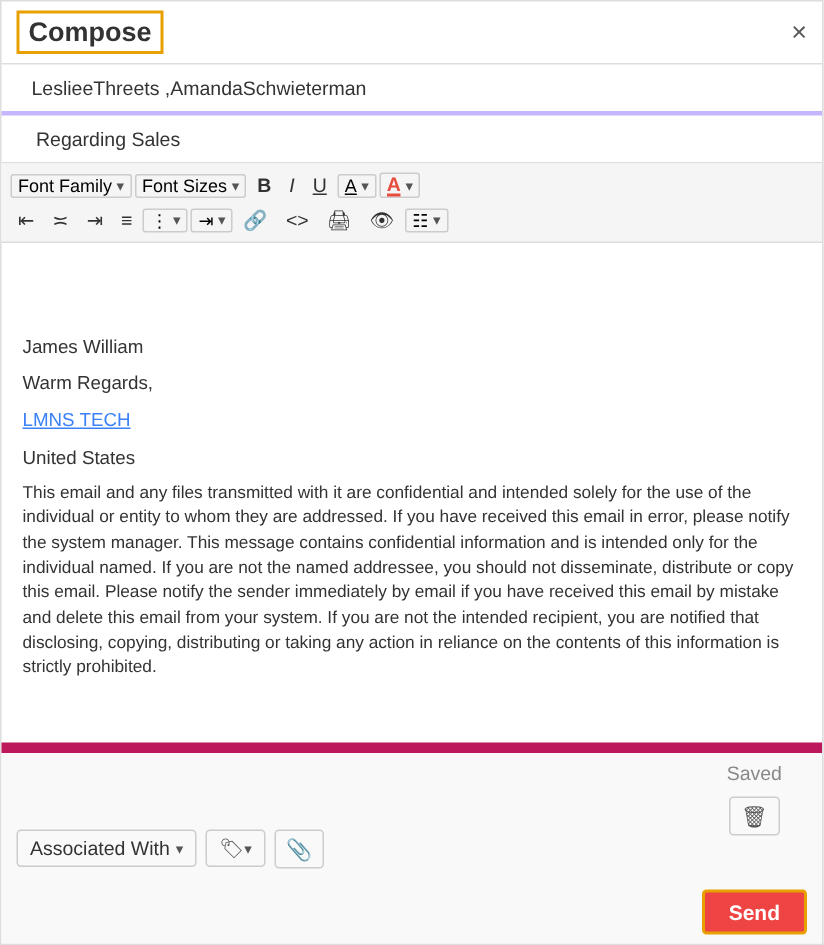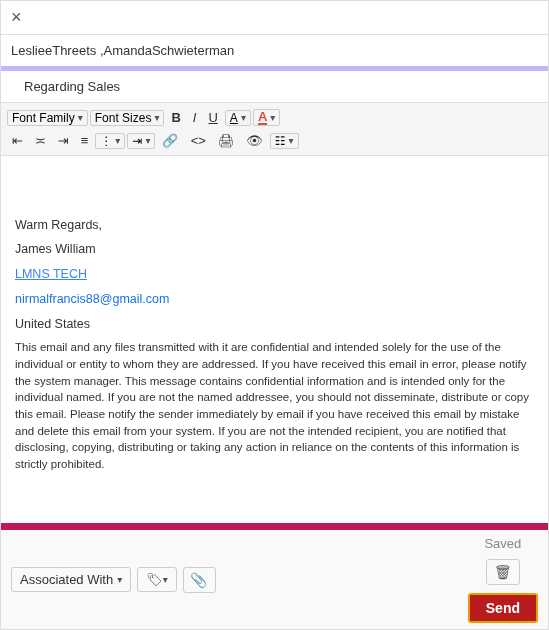--- a/index.html
+++ b/index.html
@@ -27,22 +27,22 @@
       padding: 2px 6px;
     }
     .close-btn {
       font-size: 18px;
       color: #555;
       cursor: pointer;
       background: none;
       border: none;
     }
     .to-field {
-      padding: 8px 10px;
-      border-bottom: 5px solid #c4b5fd;
+      padding: 8px 20px;
+      border-bottom: 3px solid #c4b5fd;
       font-size: 13px;
       color: #333;
     }
     .subject-field {
       padding: 8px 23px;
       border-bottom: 1px solid #ddd;
       font-size: 13px;
       color: #333;
     }
     .toolbar {
@@ -157,44 +157,46 @@
     .delete-btn {
       background: none;
       border: 1px solid #ccc;
       border-radius: 3px;
       padding: 4px 7px;
       font-size: 14px;
       cursor: pointer;
       color: #555;
     }
     .send-btn {
-      background: #b91c1c;
+      background: #ef4444;
       color: white;
       border: 2px solid #e8a000;
       border-radius: 3px;
       padding: 5px 16px;
       font-size: 14px;
       font-weight: bold;
       cursor: pointer;
+      margin-top: 28px;
     }
     .dropdown-arrow { font-size: 10px; color: #555; }
     .toolbar-a {
       font-size: 13px;
       font-weight: bold;
       color: #e74c3c;
       border-bottom: 2px solid #e74c3c;
       line-height: 1;
     }
   </style>
 </head>
 <body>
 
 <div class="compose-window">
 
   <div class="header">
+    <span class="header-title">Compose</span>
     <button class="close-btn">×</button>
   </div>
 
   <div class="to-field">
     <span>LeslieeThreets ,AmandaSchwieterman</span>
   </div>
 
   <div class="subject-field">
     <span>Regarding Sales</span>
   </div>
@@ -244,24 +246,23 @@
         <span>☷</span>
         <span class="dropdown-arrow">▾</span>
       </div>
     </div>
   </div>
 
   <div class="editor-area">
     <div class="editor-content">
       <p>&nbsp;</p>
       <p>&nbsp;</p>
+      <p>James William</p>
       <p>Warm Regards,</p>
-      <p>James William</p>
       <p><span class="lmns-link">LMNS TECH</span></p>
-      <p><a class="email-link">nirmalfrancis88@gmail.com</a></p>
       <p>United States</p>
       <p class="disclaimer">This email and any files transmitted with it are confidential and intended solely for the use of the individual or entity to whom they are addressed. If you have received this email in error, please notify the system manager. This message contains confidential information and is intended only for the individual named. If you are not the named addressee, you should not disseminate, distribute or copy this email. Please notify the sender immediately by email if you have received this email by mistake and delete this email from your system. If you are not the intended recipient, you are notified that disclosing, copying, distributing or taking any action in reliance on the contents of this information is strictly prohibited.</p>
     </div>
   </div>
 
   <div class="footer">
     <div class="footer-left">
       <button class="assoc-btn">
         <span>Associated With</span>
         <span class="dropdown-arrow">▾</span>

